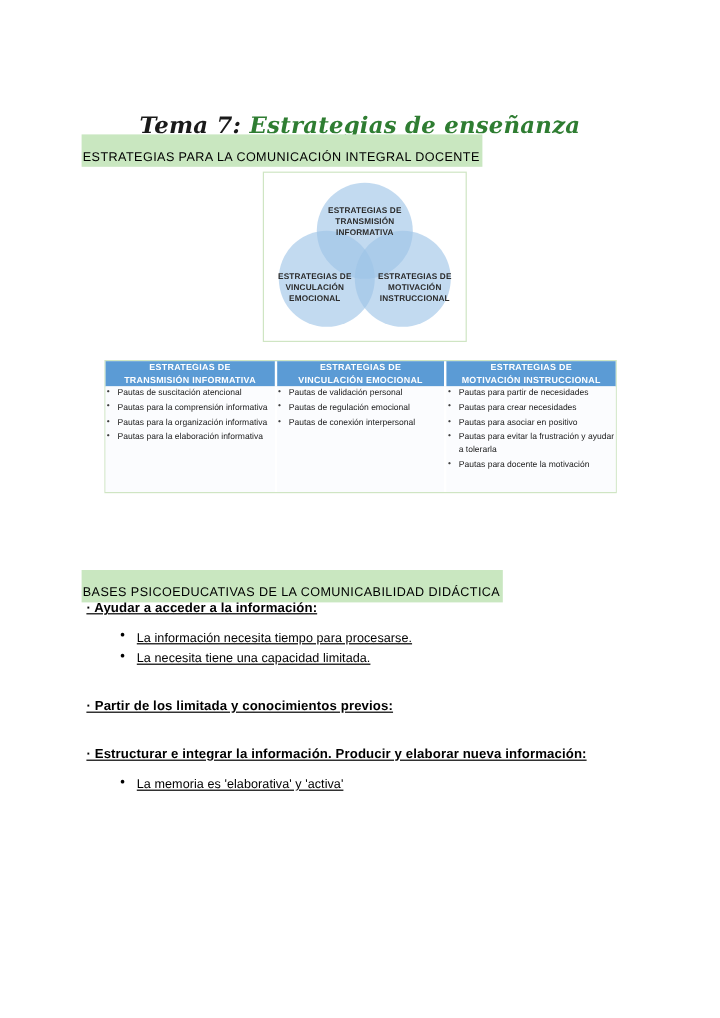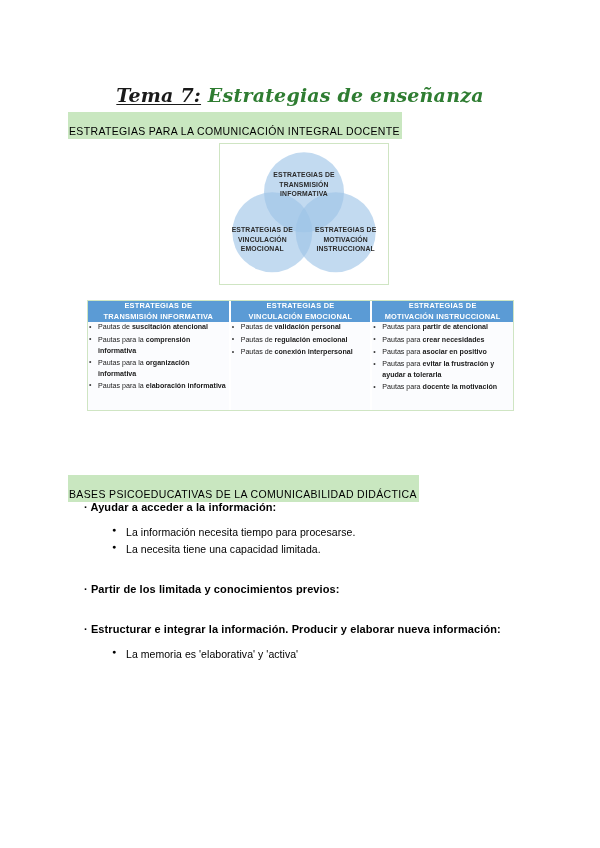--- a/index.html
+++ b/index.html
@@ -13,21 +13,21 @@
     height: 848px;
     background: #ffffff;
     overflow: hidden;
     font-family: "Liberation Sans", sans-serif;
     color: #000000;
   }
 
   
   .doc-title {
     text-align: center;
-    margin: 0;
+    margin: 10px;
     padding: 84px 0 0 0;
     font-family: "DejaVu Serif", "Liberation Serif", serif;
     font-size: 19px;
     font-weight: bold;
     font-style: italic;
     letter-spacing: 0.2px;
     line-height: 1.2;
   }
   .doc-title .t-num {
     color: #1a1a1a;
@@ -139,24 +139,24 @@
     padding-left: 1px;
   }
   ul.cell-list li::before {
     content: "\2022";
     position: absolute;
     left: -8px;
     top: -0.5px;
     font-size: 7px;
     color: #404040;
   }
-  ul.cell-list li b { font-weight: bold; }
-
-  
-  .prose { position: absolute; left: 84px; top: 500px; width: 470px; }
+  ul.cell-list li b { font-weight: normal; }
+
+  
+  .prose { position: absolute; left: 72px; top: 500px; width: 470px; text-decoration: underline; }
   .lead {
     font-size: 11px;
     font-weight: bold;
     color: #000000;
     margin: 0;
     line-height: 1.4;
     letter-spacing: 0.1px;
   }
   ul.sub-points {
     margin: 9px 0 0 0;
@@ -242,21 +242,21 @@
         </td>
         <td class="body-cell">
           <ul class="cell-list">
                 <li><span>Pautas de </span><b>validación personal</b></li>
                 <li><span>Pautas de </span><b>regulación emocional</b></li>
                 <li><span>Pautas de </span><b>conexión interpersonal</b></li>
               </ul>
         </td>
         <td class="body-cell">
           <ul class="cell-list">
-                <li><span>Pautas para </span><b>partir de atencional</b></li>
+                <li><span>Pautas para </span><b>partir de necesidades</b></li>
                 <li><span>Pautas para </span><b>crear necesidades</b></li>
                 <li><span>Pautas para </span><b>asociar en positivo</b></li>
                 <li><span>Pautas para </span><b>evitar la frustración y ayudar a tolerarla</b></li>
                 <li><span>Pautas para </span><b>docente la motivación</b></li>
               </ul>
         </td>
       </tr>
     </tbody>
       </table>
   </div>

